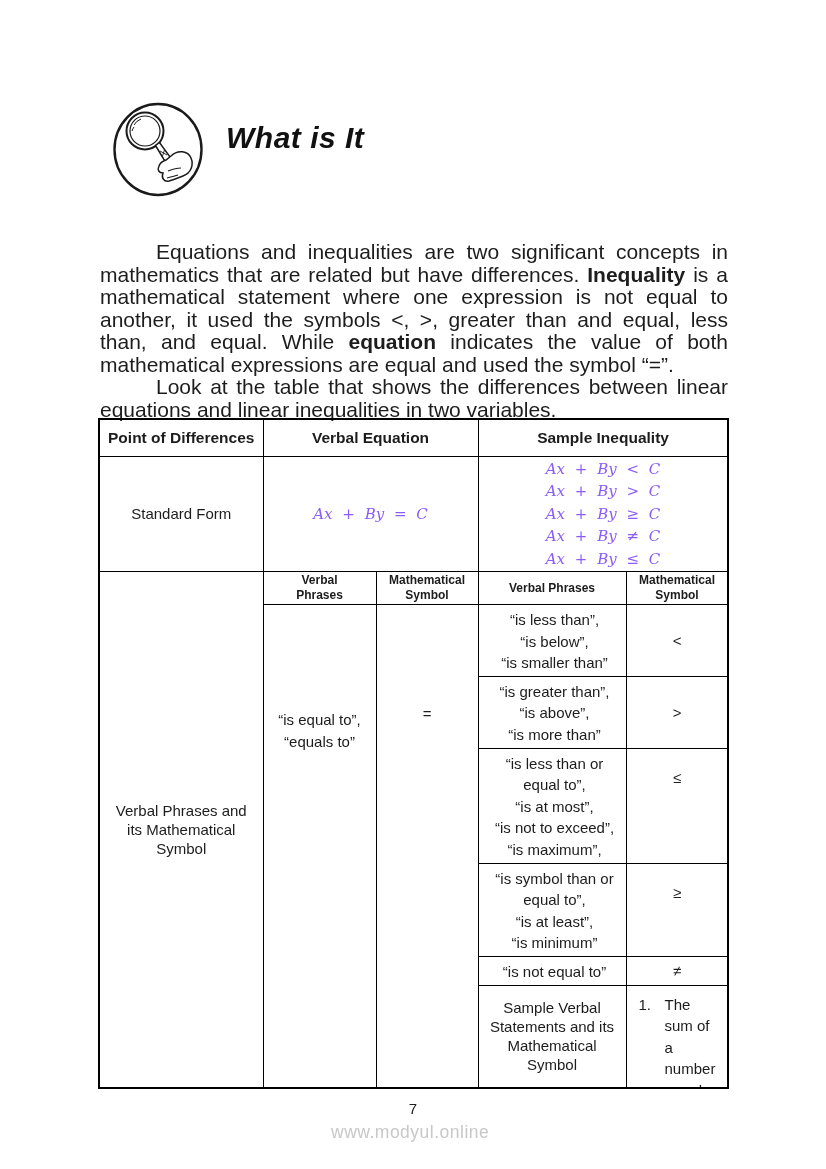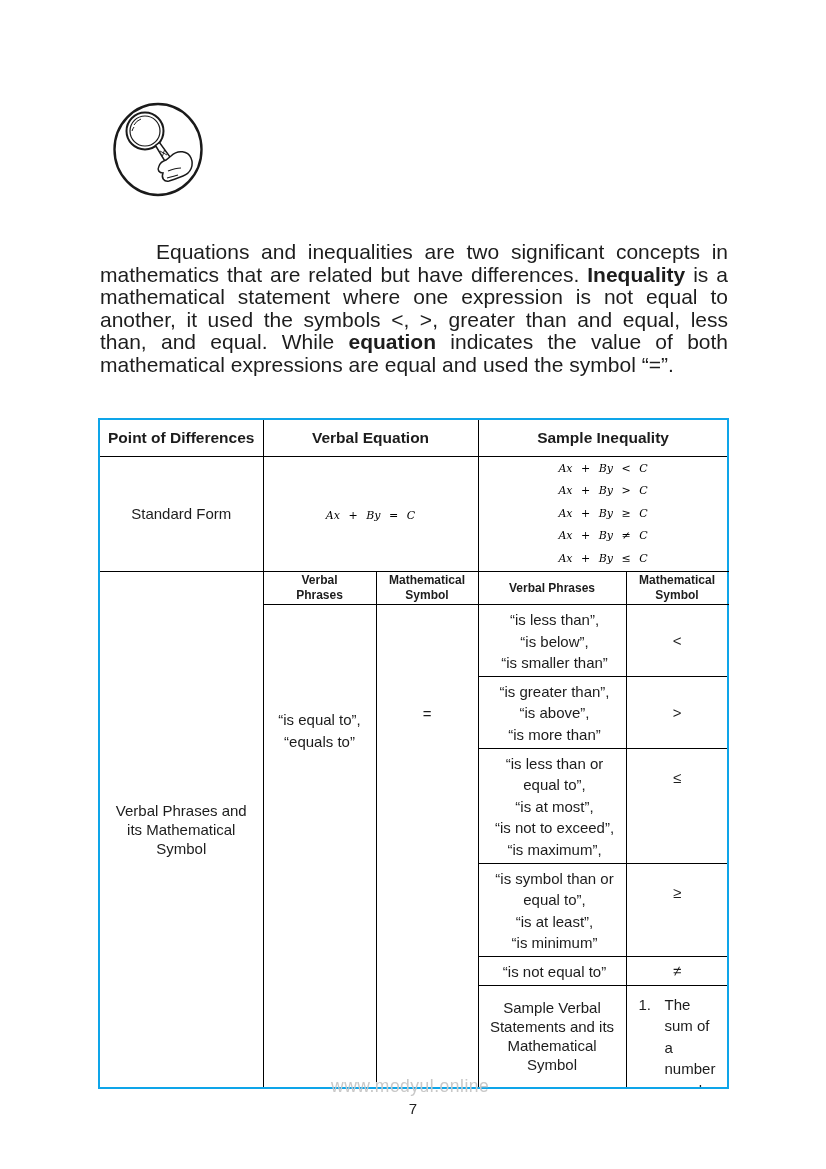--- a/index.html
+++ b/index.html
@@ -16,37 +16,37 @@
         text-align:justify;color:#1d1d1d;}
   .p1{top:220px;text-indent:56px;}
   .p2{top:355px;text-indent:56px;}
   .para b{font-weight:700;}
   .math-inline{font-family:"DejaVu Serif",serif;font-style:italic;}
 
   
   table.cmp{position:absolute;left:98px;top:418px;width:629px;border-collapse:collapse;
             table-layout:fixed;}
   table.cmp td,table.cmp th{border:1px solid #000;overflow:hidden;}
-  table.cmp{border:2px solid #0ea5e9;}
+  table.cmp{border:2px solid #000000;}
   th.hdr{font-size:15.5px;font-weight:700;text-align:center;vertical-align:middle;
          line-height:18px;padding:1px 4px;}
   tr.r-head{height:37px;}
   tr.r-std{height:113px;}
   tr.r-sub{height:32px;}
   tr.r-lt{height:65px;}
   tr.r-gt{height:70px;}
   tr.r-le{height:113px;}
   tr.r-ge{height:84px;}
   tr.r-ne{height:25px;}
   tr.r-sample{height:101px;}
 
   td.rowlabel{font-size:15px;text-align:center;vertical-align:middle;line-height:19px;
               padding:2px 10px;}
-  .math{font-family:"DejaVu Serif",serif;font-style:italic;font-size:11px;
-        word-spacing:5px;color:#000000;}
+  .math{font-family:"DejaVu Serif",serif;font-style:italic;font-size:15px;
+        word-spacing:5px;color:#8b5cf6;}
   td.std-eq{text-align:center;vertical-align:middle;}
   td.std-ineq{text-align:center;vertical-align:middle;}
   td.std-ineq .lines{white-space:pre-line;line-height:22.5px;}
 
   td.subhdr{font-size:12px;font-weight:700;text-align:center;vertical-align:middle;
             line-height:15px;white-space:pre-line;padding:1px 2px;}
 
   td.phrases{font-size:15px;text-align:center;vertical-align:top;line-height:21.6px;
              padding:4px 4px 2px 9px;white-space:pre-line;}
   td.sym{font-size:15px;text-align:center;vertical-align:middle;}
@@ -59,21 +59,21 @@
   td.sample-cell{vertical-align:top;padding:8px 8px 4px 8px;font-size:15px;}
   .sample-inner{display:flex;flex-direction:column;height:89px;}
   .sample-item{display:flex;line-height:21.6px;}
   .sample-num{width:26px;flex:0 0 26px;padding-left:4px;}
   .sample-text{flex:1;}
   .sample-expr{margin-top:auto;text-align:center;font-size:16px;}
 
   
   .page-number{position:absolute;left:0;top:1100px;width:826px;text-align:center;
                font-size:15px;color:#222;}
-  .watermark{position:absolute;left:331px;top:1076px;font-size:17.5px;color:#c8c8c8;
+  .watermark{position:absolute;left:331px;top:1122px;font-size:17.5px;color:#c8c8c8;
              letter-spacing:.5px;z-index:1;}
   .module-code{position:absolute;right:99px;top:1118px;font-size:16px;font-weight:700;
                color:#111;z-index:2;}
 </style>
 </head>
 <body>
 
 <div class="page">
 
   <svg class="what-icon" viewBox="0 0 92 97" fill="none" xmlns="http://www.w3.org/2000/svg">
@@ -83,22 +83,24 @@
     <path d="M22,24 a13,13 0 0 1 7,-6" stroke="#1a1a1a" stroke-width="1"></path>
     <path d="M20,30 a14,14 0 0 1 2,-4" stroke="#1a1a1a" stroke-width="1"></path>
     <path d="M43.5,44.5 L54,62 L59.5,58 L47.5,41.5 Z" stroke="#1a1a1a" stroke-width="1.5" fill="#fff"></path>
     <path d="M54,62 l7,13 4,-3 -6.5,-12 z" stroke="#1a1a1a" stroke-width="1.3" fill="#fff"></path>
     <path d="M59,55 c7,-7 17,-5 20,2 c3,7 0,15 -8,18 c-5,2 -10,4 -14,5 c-5,1 -8,-3 -6,-8 c-4,0 -6,-3 -4,-7 c1,-3 4,-5 7,-6 z" stroke="#1a1a1a" stroke-width="1.5" fill="#fff"></path>
     <path d="M56,70 c5,-2 9,-3 13,-3" stroke="#1a1a1a" stroke-width="1.1"></path>
     <path d="M55,77 c4,-1 8,-2 11,-3" stroke="#1a1a1a" stroke-width="1.1"></path>
     <path d="M48,50 l7,4 M52.5,49 l-2,6" stroke="#1a1a1a" stroke-width="0.9"></path>
   </svg>
 
+  <div class="page-title">What is It</div>
 
   <p class="para p1"><span>Equations and inequalities are two significant concepts in mathematics that are related but have differences. </span><b>Inequality</b><span> is a mathematical statement where one expression is not equal to another, it used the symbols &lt;, &gt;, greater than and equal, less than, and equal. While </span><b>equation</b><span> indicates the value of both mathematical expressions are equal and used the symbol “=”.</span></p>
+  <p class="para p2"><span>Look at the table that shows the differences between linear equations and linear inequalities in two variables.</span></p>
 
   <table class="cmp">
     <colgroup>
       <col style="width:164px">
         <col style="width:113px">
         <col style="width:102px">
       <col style="width:148px">
         <col style="width:102px">
     </colgroup>
 

